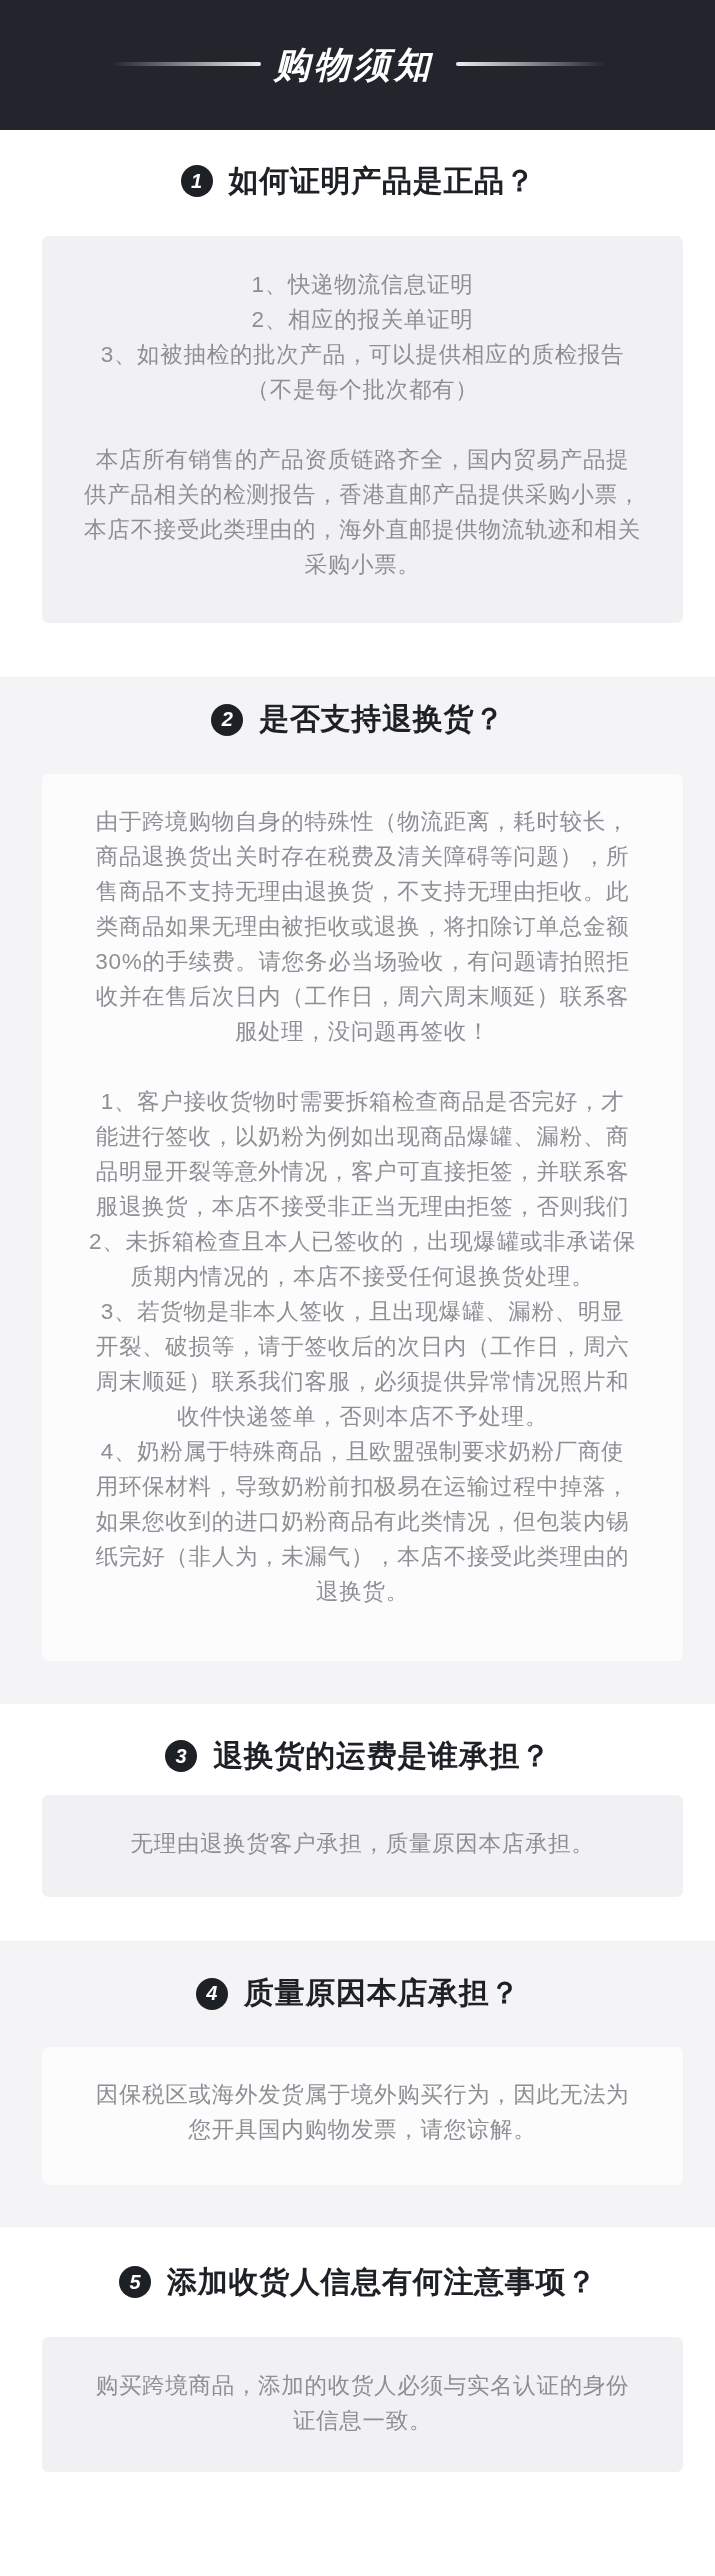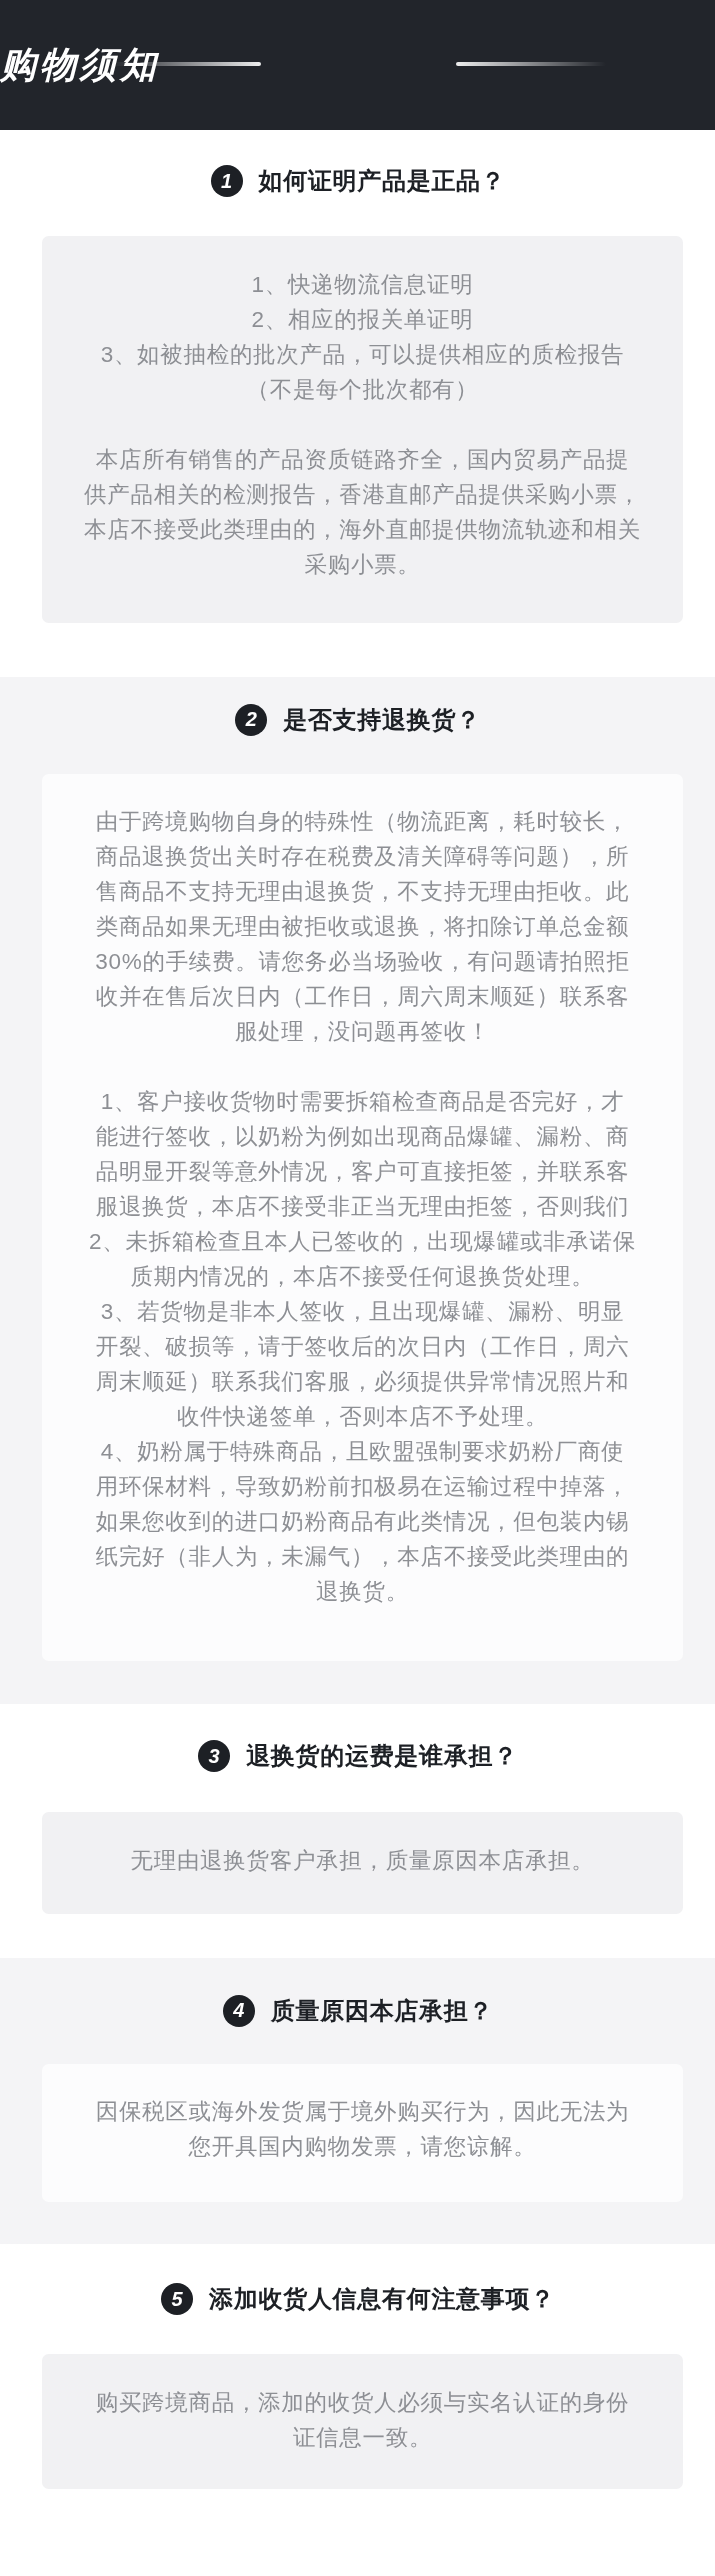--- a/index.html
+++ b/index.html
@@ -12,21 +12,21 @@
   
   .banner {
     position:relative;
     height:130px;
     background:#22252b;
     overflow:hidden;
   }
   .banner-title {
     position:absolute;
     left:0; right:8px; top:0;
-    text-align:left;
+    text-align:center;
     line-height:130px;
     color:#ffffff;
     font-size:36px;
     font-weight:900;
     letter-spacing:4px;
     font-style:italic;
   }
   .decor-line {
     position:absolute;
     top:62px;
@@ -64,37 +64,37 @@
     color:#ffffff;
     font-size:20px;
     font-weight:700;
     font-style:italic;
     display:flex;
     align-items:center;
     justify-content:center;
     margin-right:16px;
   }
   .qtitle {
-    font-size:24px;
+    font-size:30px;
     font-weight:900;
     color:#1d2025;
     letter-spacing:0.7px;
     white-space:nowrap;
   }
   
   .box {
     margin-left:42px;
     margin-right:33px;
     border-radius:6.6px;
   }
   .box.gray  { background:#f1f1f3; }
   .box.white { background:#fcfcfd; }
   .b1 { margin-top:38px; padding:30.5px 37px 41px; }
   .b2 { margin-top:37px; padding:30.5px 37px 52px; }
-  .b3 { margin-top:39px; padding:30.5px 37px 36px; }
+  .b3 { margin-top:22px; padding:30.5px 37px 36px; }
   .b4 { margin-top:36px; padding:30.5px 37px 38px; }
   .b5 { margin-top:38px; padding:30.5px 37px 34px; }
   .para + .para { margin-top:35px; }
   .tline {
     font-size:22.5px;
     line-height:35px;
     color:#8d8f94;
     letter-spacing:0.7px;
     white-space:nowrap;
     text-align:center;

